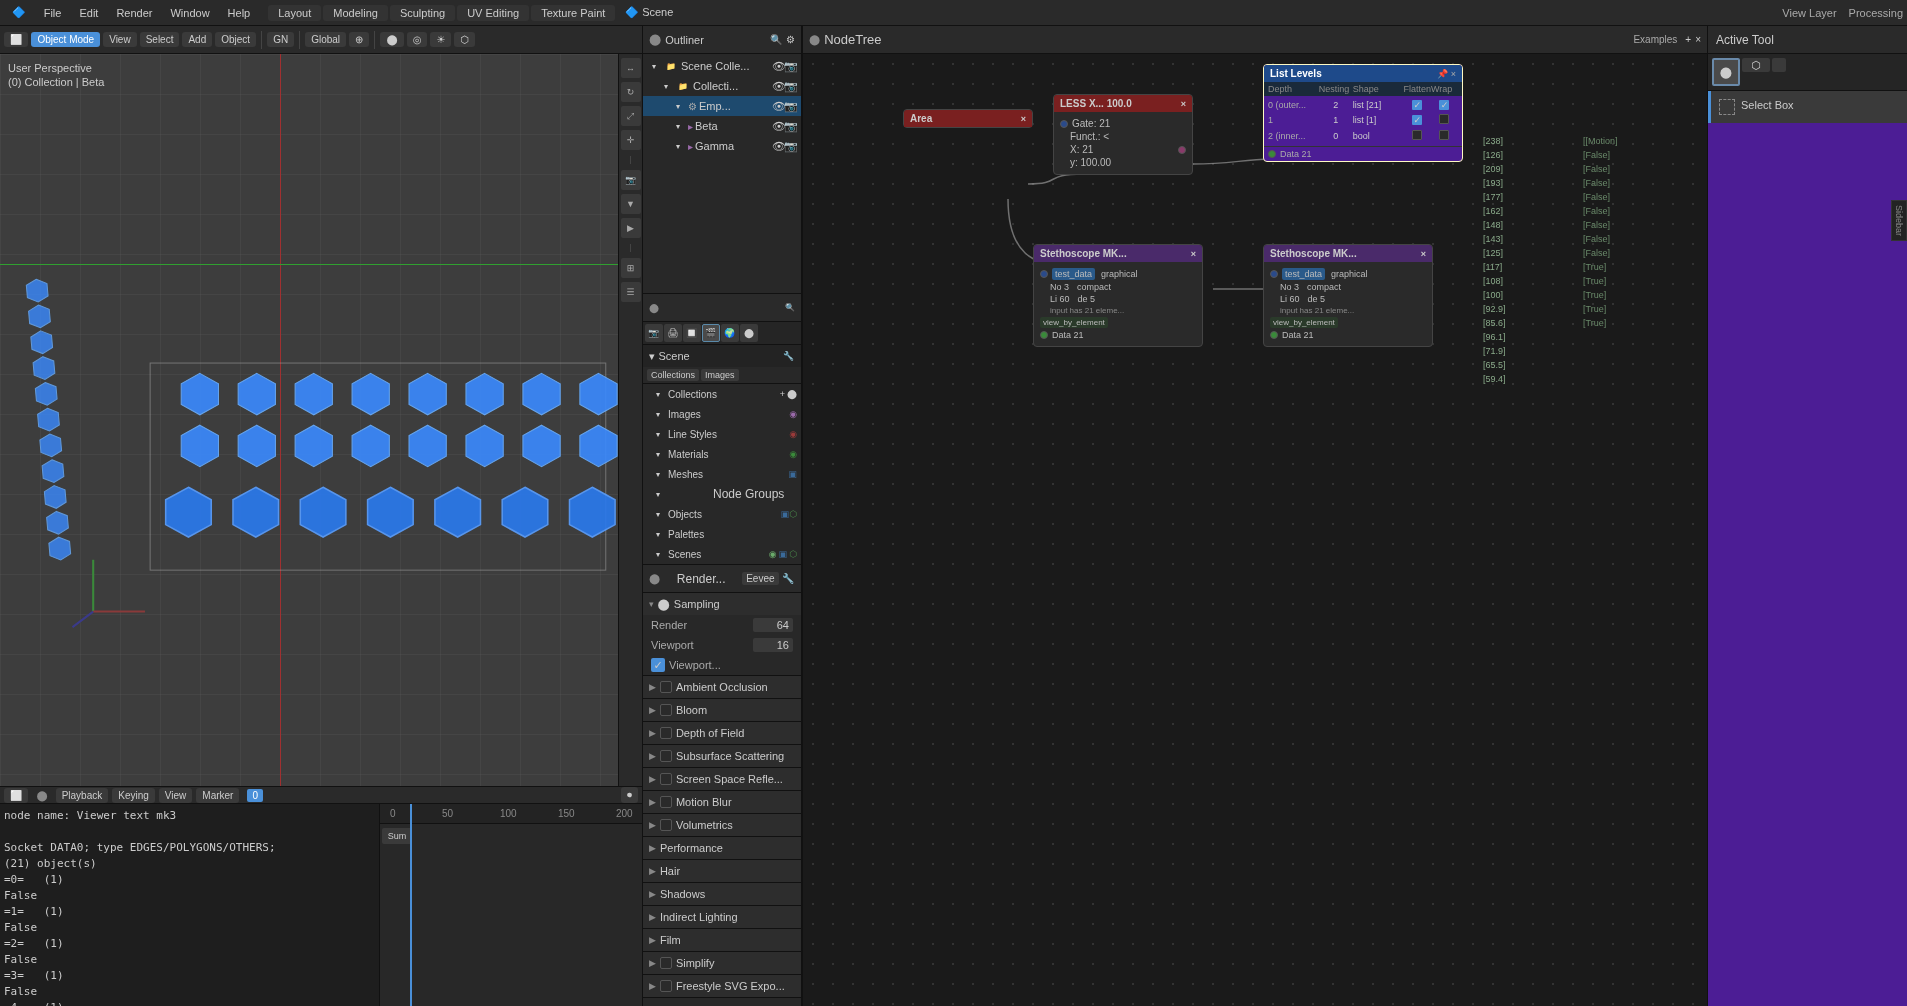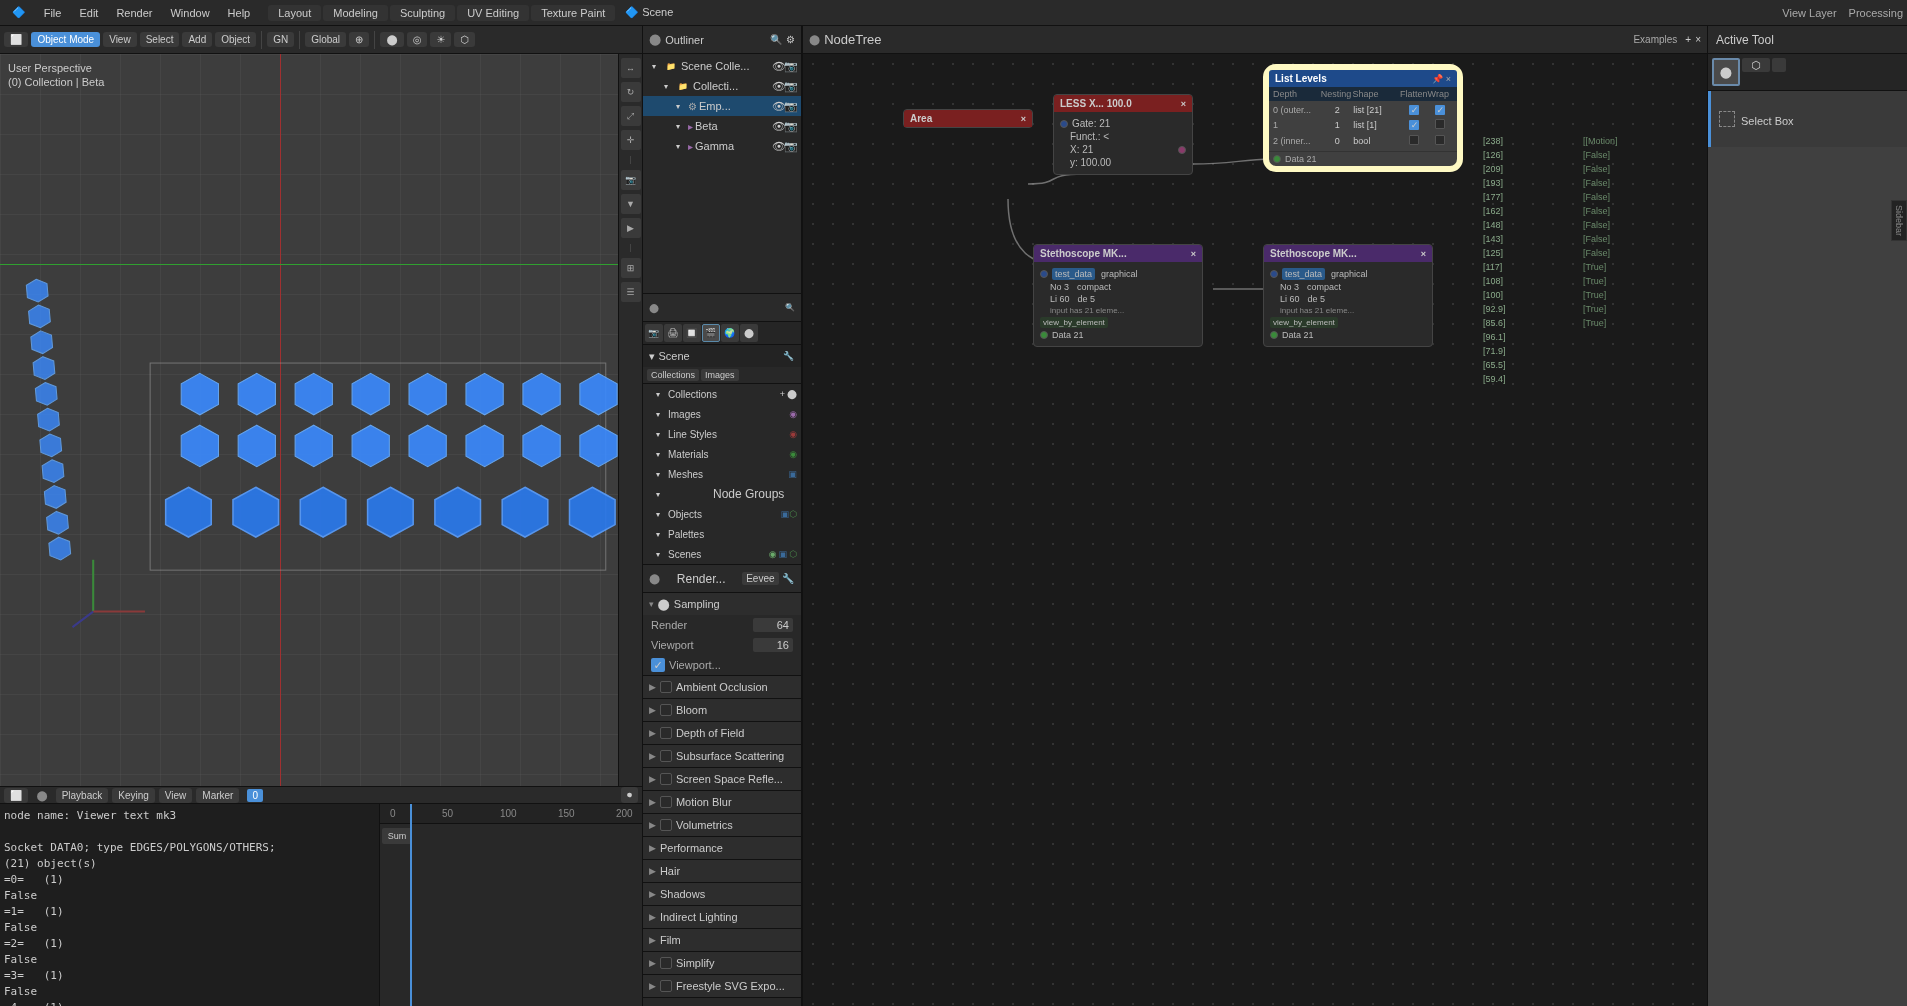--- a/index.html
+++ b/index.html
@@ -125,29 +125,29 @@
     .node-body { padding: 4px 6px; }
     .node-row { display: flex; align-items: center; gap: 4px; margin: 2px 0; }
     .node-socket { width: 8px; height: 8px; border-radius: 50%; background: #888; border: 1px solid #555; cursor: pointer; }
     .node-socket.green { background: #3a8a3a; }
     .node-socket.yellow { background: #8a8a20; }
     .node-socket.blue { background: #2a4a8a; }
     .node-socket.pink { background: #8a3a6a; }
     .node-label { color: #bbb; font-size: 10px; }
 
     
-    .list-levels-node { position: absolute; background: #404040; border: 6px solid #fef9c3; border-radius: 13px; }
+    .list-levels-node { position: absolute; background: #4c1d95; border: 1px solid #fef9c3; border-radius: 4px; }
     .list-levels-header { background: #1e4a8a; padding: 3px 6px; border-radius: 3px 3px 0 0; display: flex; align-items: center; justify-content: space-between; }
 
     
-    #right-panel { width: 200px; background: #404040; border-left: 1px solid #111; display: flex; flex-direction: column; }
+    #right-panel { width: 200px; background: #4c1d95; border-left: 1px solid #111; display: flex; flex-direction: column; }
     #right-panel-header { height: 28px; background: #2a2a2a; display: flex; align-items: center; padding: 0 8px; border-bottom: 1px solid #111; }
     .active-tool-title { font-size: 12px; color: #ccc; }
 
-    .select-box-item { padding: 20px 8px; display: flex; align-items: flex-end; gap: 6px; cursor: pointer; }
+    .select-box-item { padding: 8px 8px; display: flex; align-items: flex-start; gap: 6px; cursor: pointer; }
     .select-box-item.active { background: #3a3a3a; border-left: 3px solid #4a90d9; }
 
     
     #viewport-svg { position: absolute; top: 0; left: 0; width: 100%; height: 100%; }
 
     
     #connections-svg { position: absolute; top: 0; left: 0; width: 100%; height: 100%; pointer-events: none; }
   </style>
 </head>
 <body>

